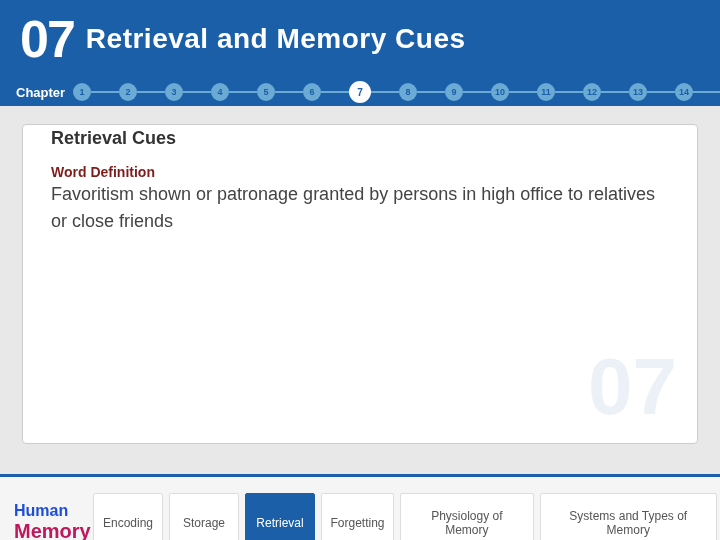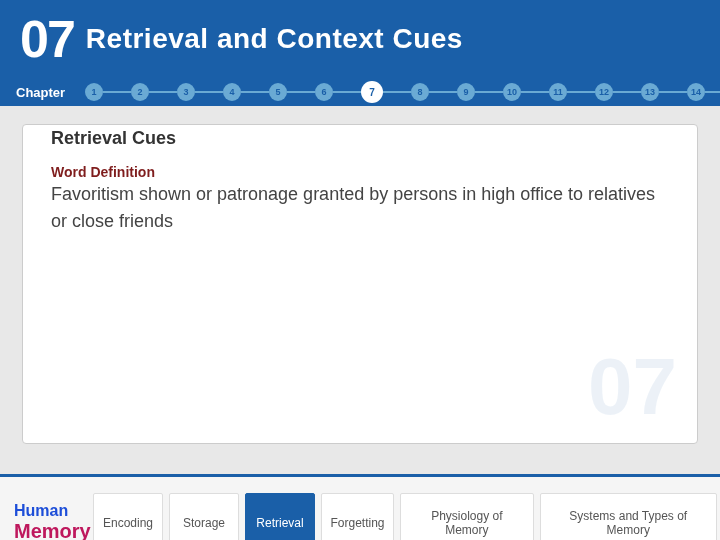--- a/index.html
+++ b/index.html
@@ -36,21 +36,21 @@
       letter-spacing: 0.5px;
     }
 
     
     .chapter-nav {
       background: #1a5fa8;
       height: 28px;
       display: flex;
       align-items: center;
       padding: 0 16px;
-      gap: 12px;
+      gap: 0;
     }
     .chapter-label {
       color: white;
       font-size: 13px;
       font-weight: 600;
       margin-right: 8px;
     }
     .nav-dots {
       display: flex;
       align-items: center;
@@ -205,21 +205,21 @@
       background: #1a5fa8;
       color: white;
       border-color: #1a5fa8;
     }
   </style>
 </head>
 <body>
 
 <div class="header">
   <span class="chapter-number">07</span>
-  <span class="chapter-title">Retrieval and Context Cues</span>
+  <span class="chapter-title">Retrieval and Memory Cues</span>
 </div>
 
 <div class="chapter-nav">
   <span class="chapter-label">Chapter</span>
   <div class="nav-dots">
 
   <div class="nav-dot">1</div>
       <div class="seg-line"></div>
       <div class="nav-dot">2</div>
       <div class="seg-line"></div>

